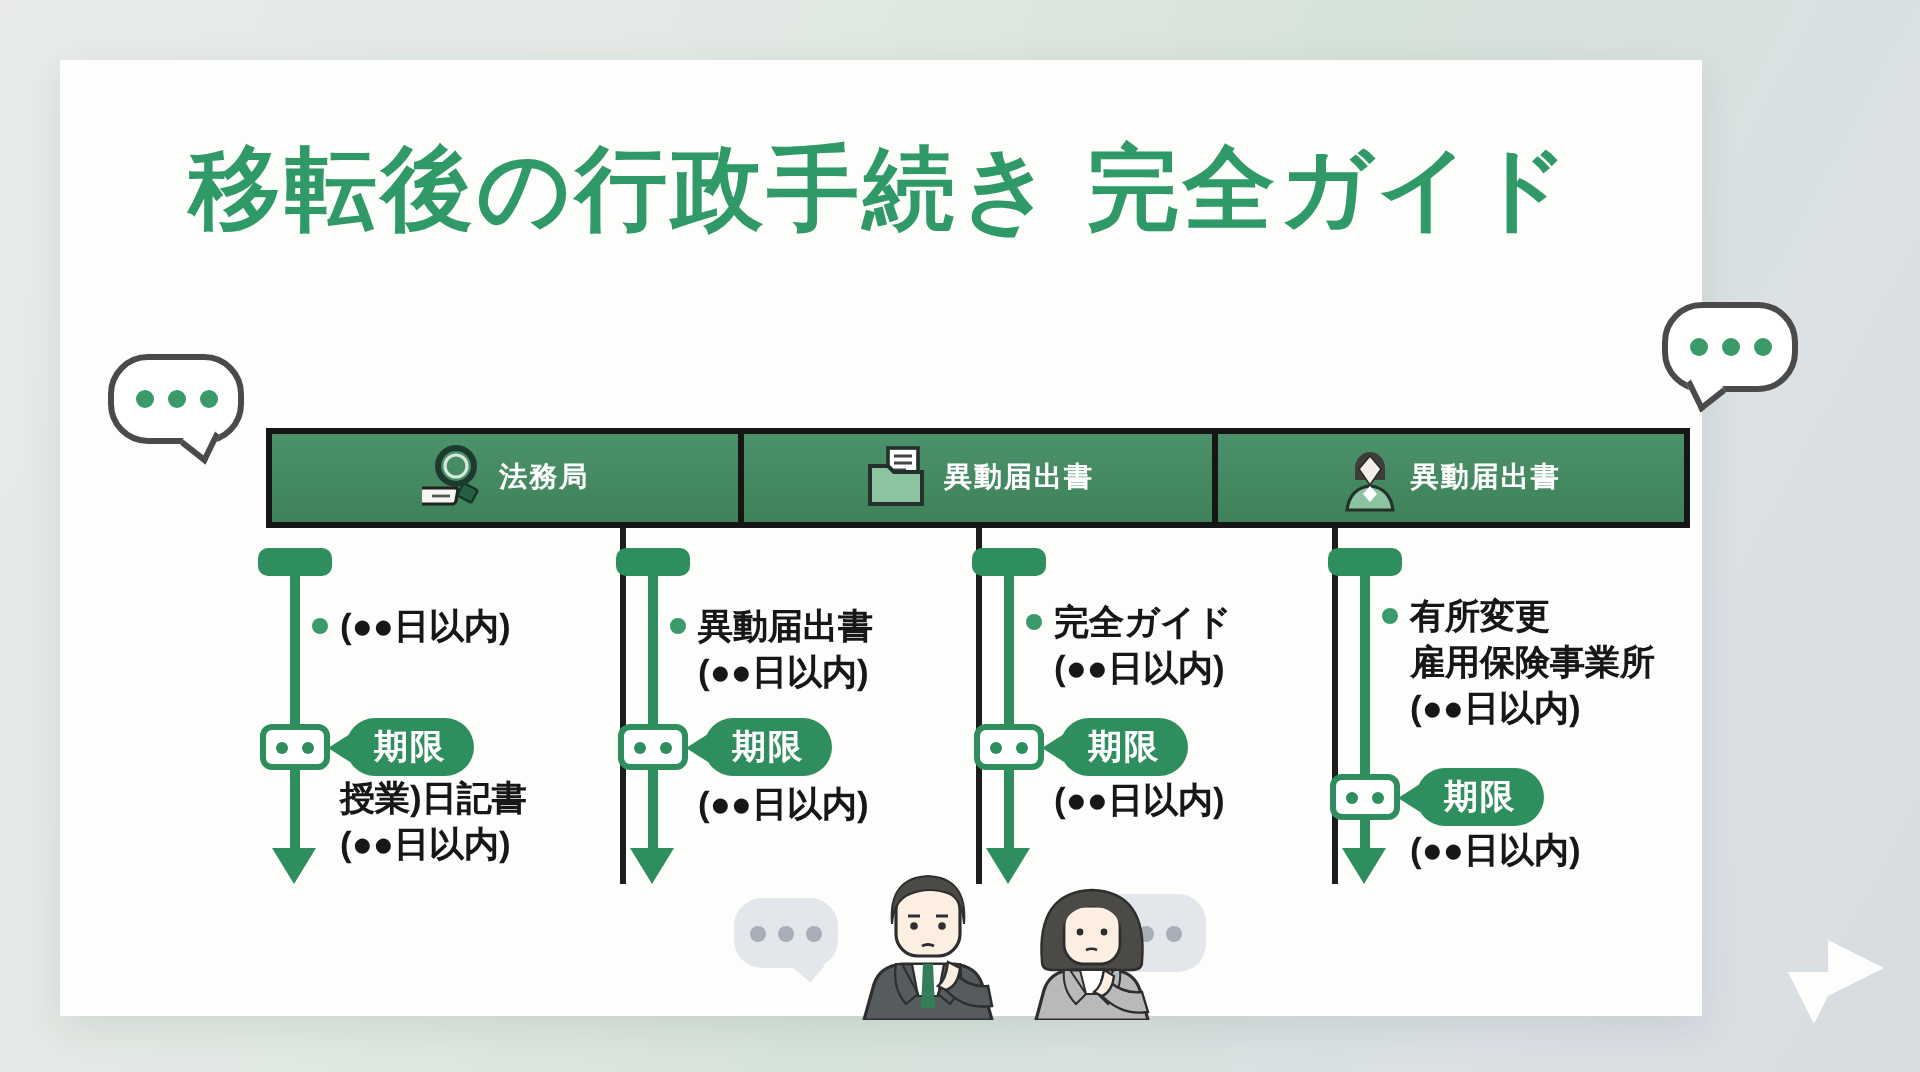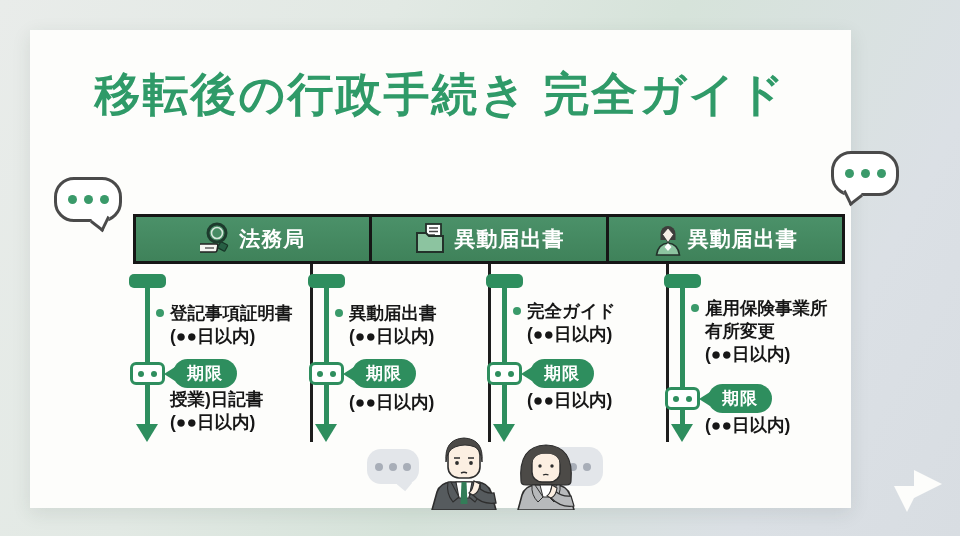--- a/index.html
+++ b/index.html
@@ -54,21 +54,21 @@
   .bubble-g1::after { right: 9px; bottom: -5px; transform: rotate(40deg); }
   .bubble-g2 { left: 513px; top: 417px; width: 60px; height: 39px; }
   .bubble-g2::after { left: 9px; bottom: -5px; transform: rotate(-40deg); }
   .bubble-gray .dot { width: 8px; height: 8px; background: #a8aeb8; }
   
   .table { position: absolute; left: 103px; top: 184px; width: 712px; }
   .thead { display: flex; height: 50px; border: 3px solid #161616; }
   .th {
     flex: 1; display: flex; align-items: center; justify-content: center; gap: 5px;
     background: linear-gradient(#4b9169, #3f825a);
-    color: #fff; font-size: 21px; font-weight: 700; letter-spacing: 1px;
+    color: #fff; font-size: 14px; font-weight: 700; letter-spacing: 1px;
     border-right: 3px solid #161616;
   }
   .th:last-child { border-right: none; }
   .hicon { display: flex; align-items: center; }
   .tbody { position: relative; height: 184px; }
   .vdiv { position: absolute; top: 0; width: 2.5px; height: 178px; background: #1d1d1d; }
   .vdiv1 { left: 177px; } .vdiv2 { left: 355px; } .vdiv3 { left: 533px; }
   .col { position: absolute; top: 0; width: 178px; height: 184px; }
   .col1 { left: 0; } .col2 { left: 179px; } .col3 { left: 357px; } .col4 { left: 535px; }
   
@@ -170,21 +170,20 @@
         <div class="vdiv vdiv1"></div>
         <div class="vdiv vdiv2"></div>
         <div class="vdiv vdiv3"></div>
 
         <div class="col col1">
           <div class="cap"></div>
           <div class="tline"></div>
           <div class="tarrow"></div>
           <div class="bullet"></div>
           <div class="item item1">
-            <span class="ln">登記事項証明書</span>
             <span class="ln">(●●日以内)</span>
           </div>
           <div class="node">
             <span class="nd"></span>
               <span class="nd"></span>
           </div>
           <div class="pill">
             <span>期限</span>
           </div>
           <div class="item item2">
@@ -234,22 +233,22 @@
             <span class="ln">(●●日以内)</span>
           </div>
         </div>
 
         <div class="col col4">
           <div class="cap"></div>
           <div class="tline"></div>
           <div class="tarrow"></div>
           <div class="bullet"></div>
           <div class="item item1">
+            <span class="ln">有所変更</span>
             <span class="ln">雇用保険事業所</span>
-            <span class="ln">有所変更</span>
             <span class="ln">(●●日以内)</span>
           </div>
           <div class="node">
             <span class="nd"></span>
               <span class="nd"></span>
           </div>
           <div class="pill">
             <span>期限</span>
           </div>
           <div class="item item2">

